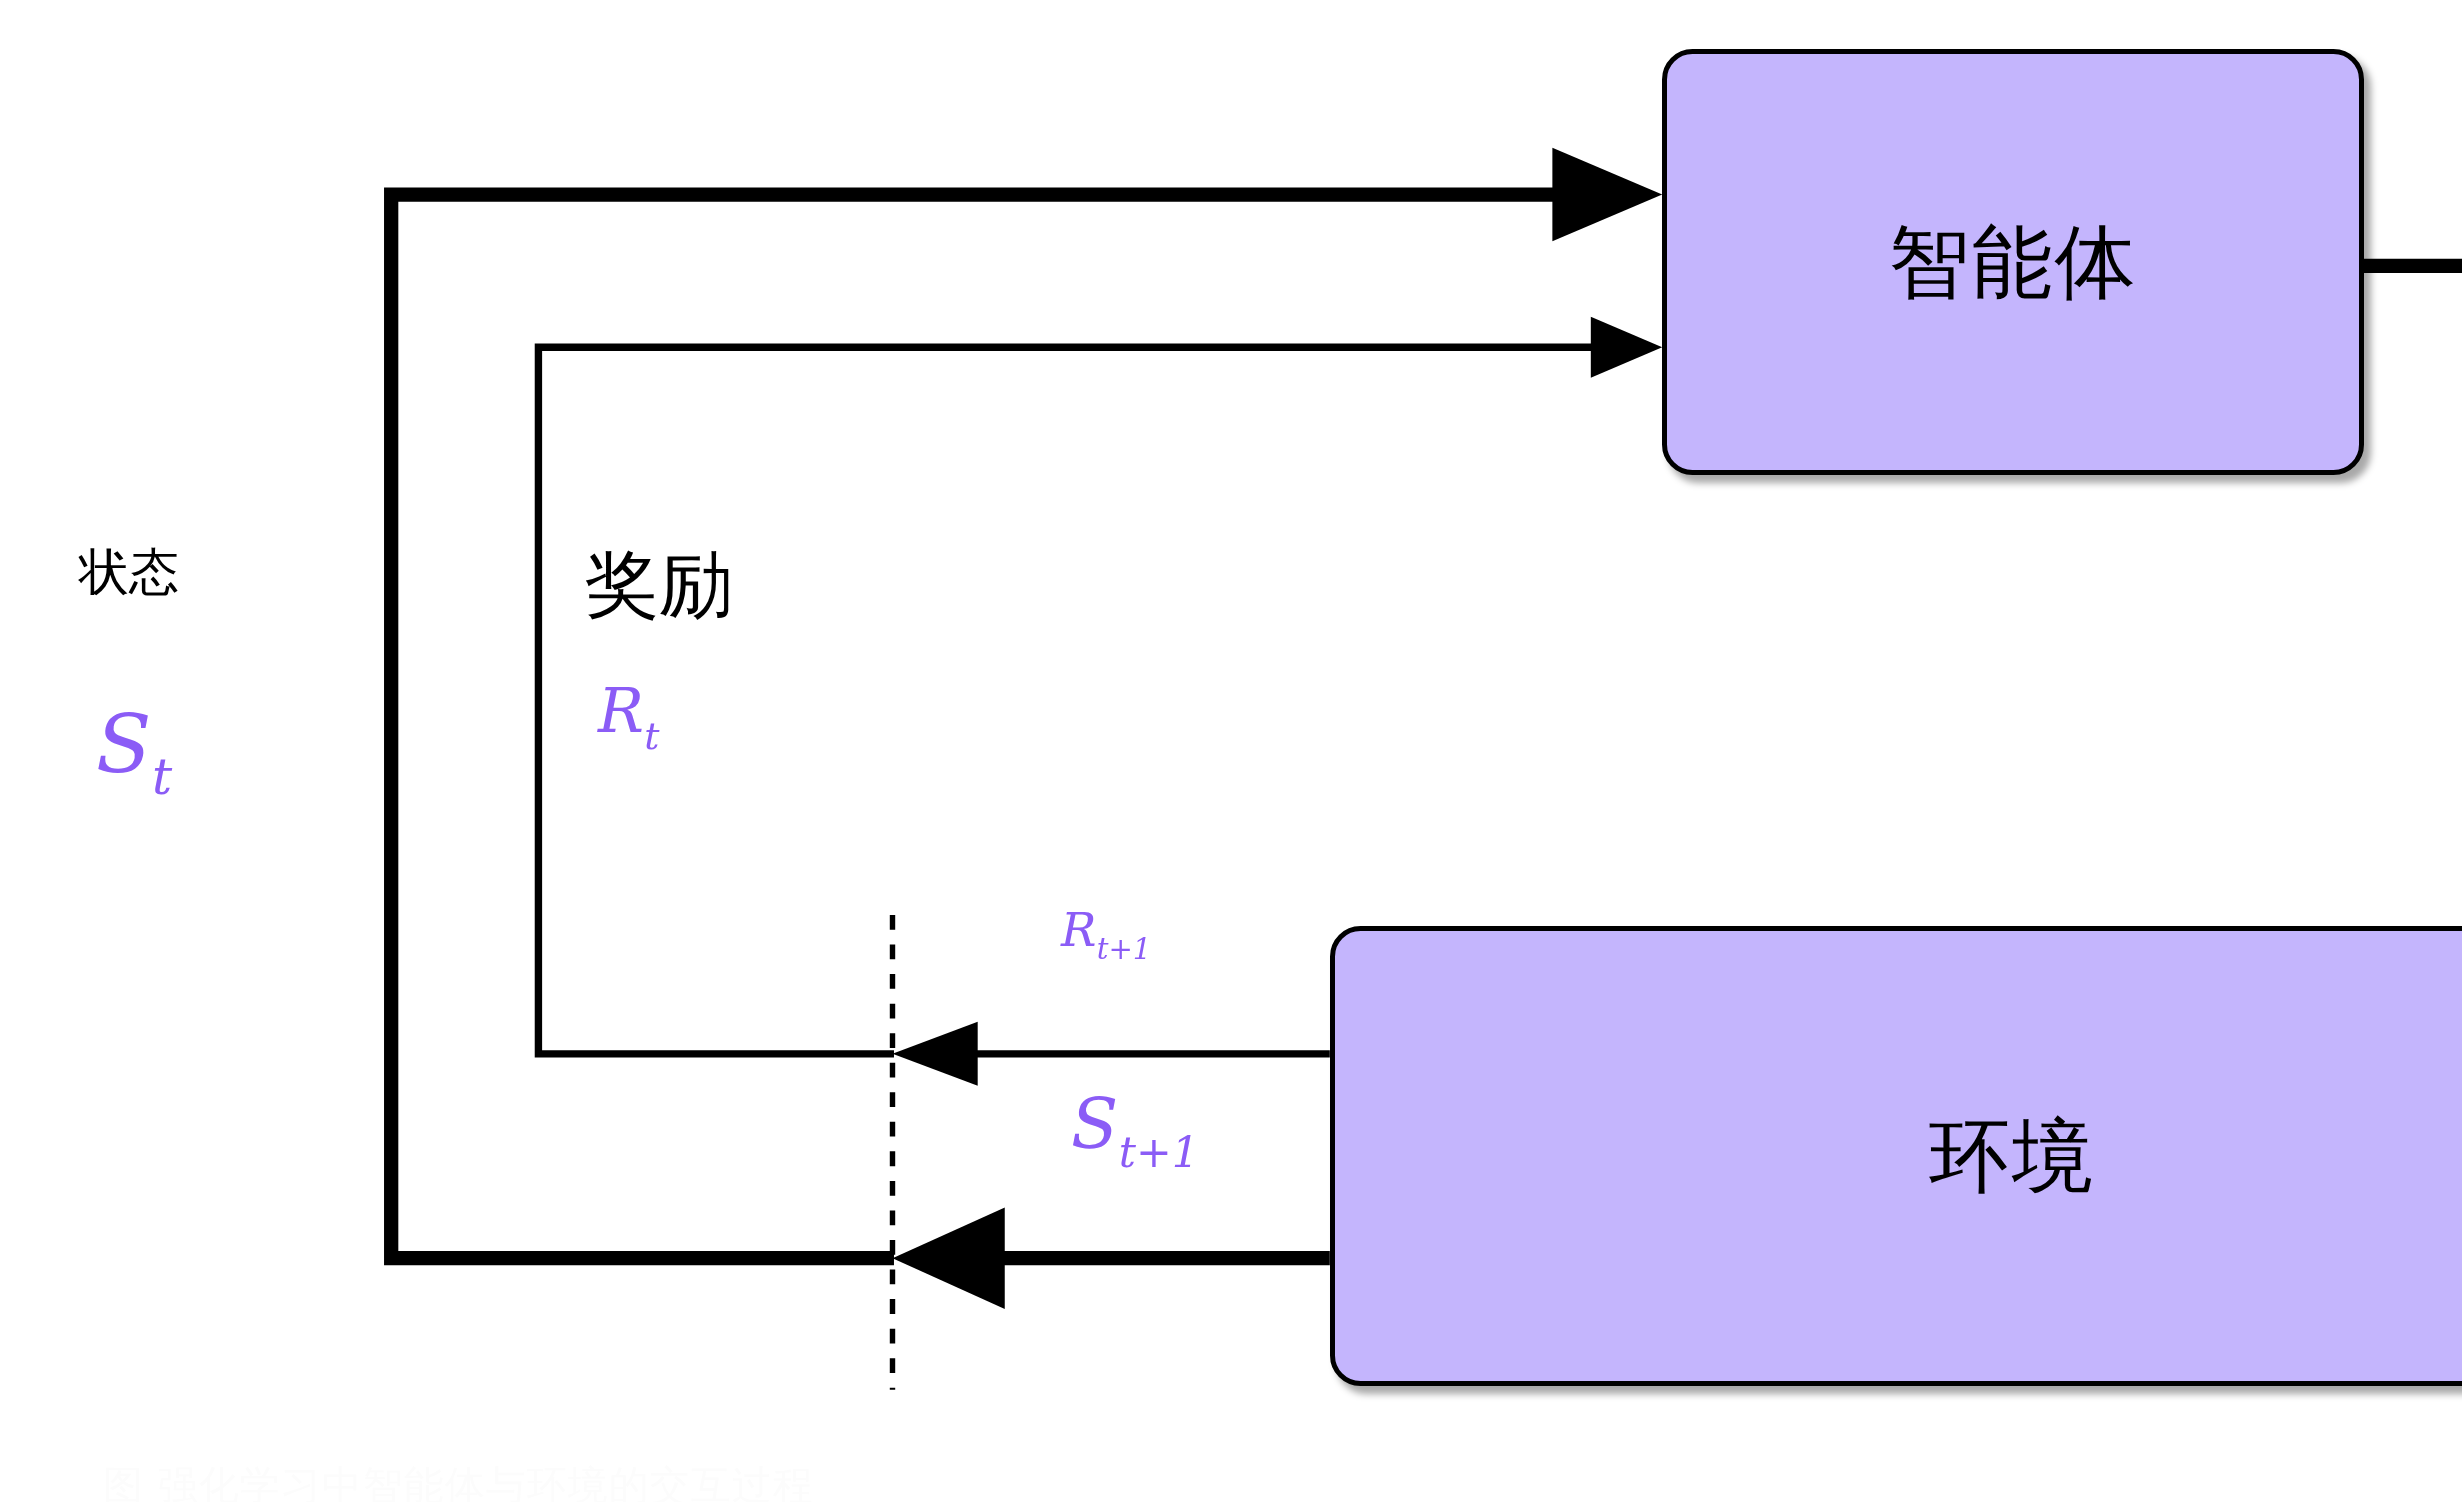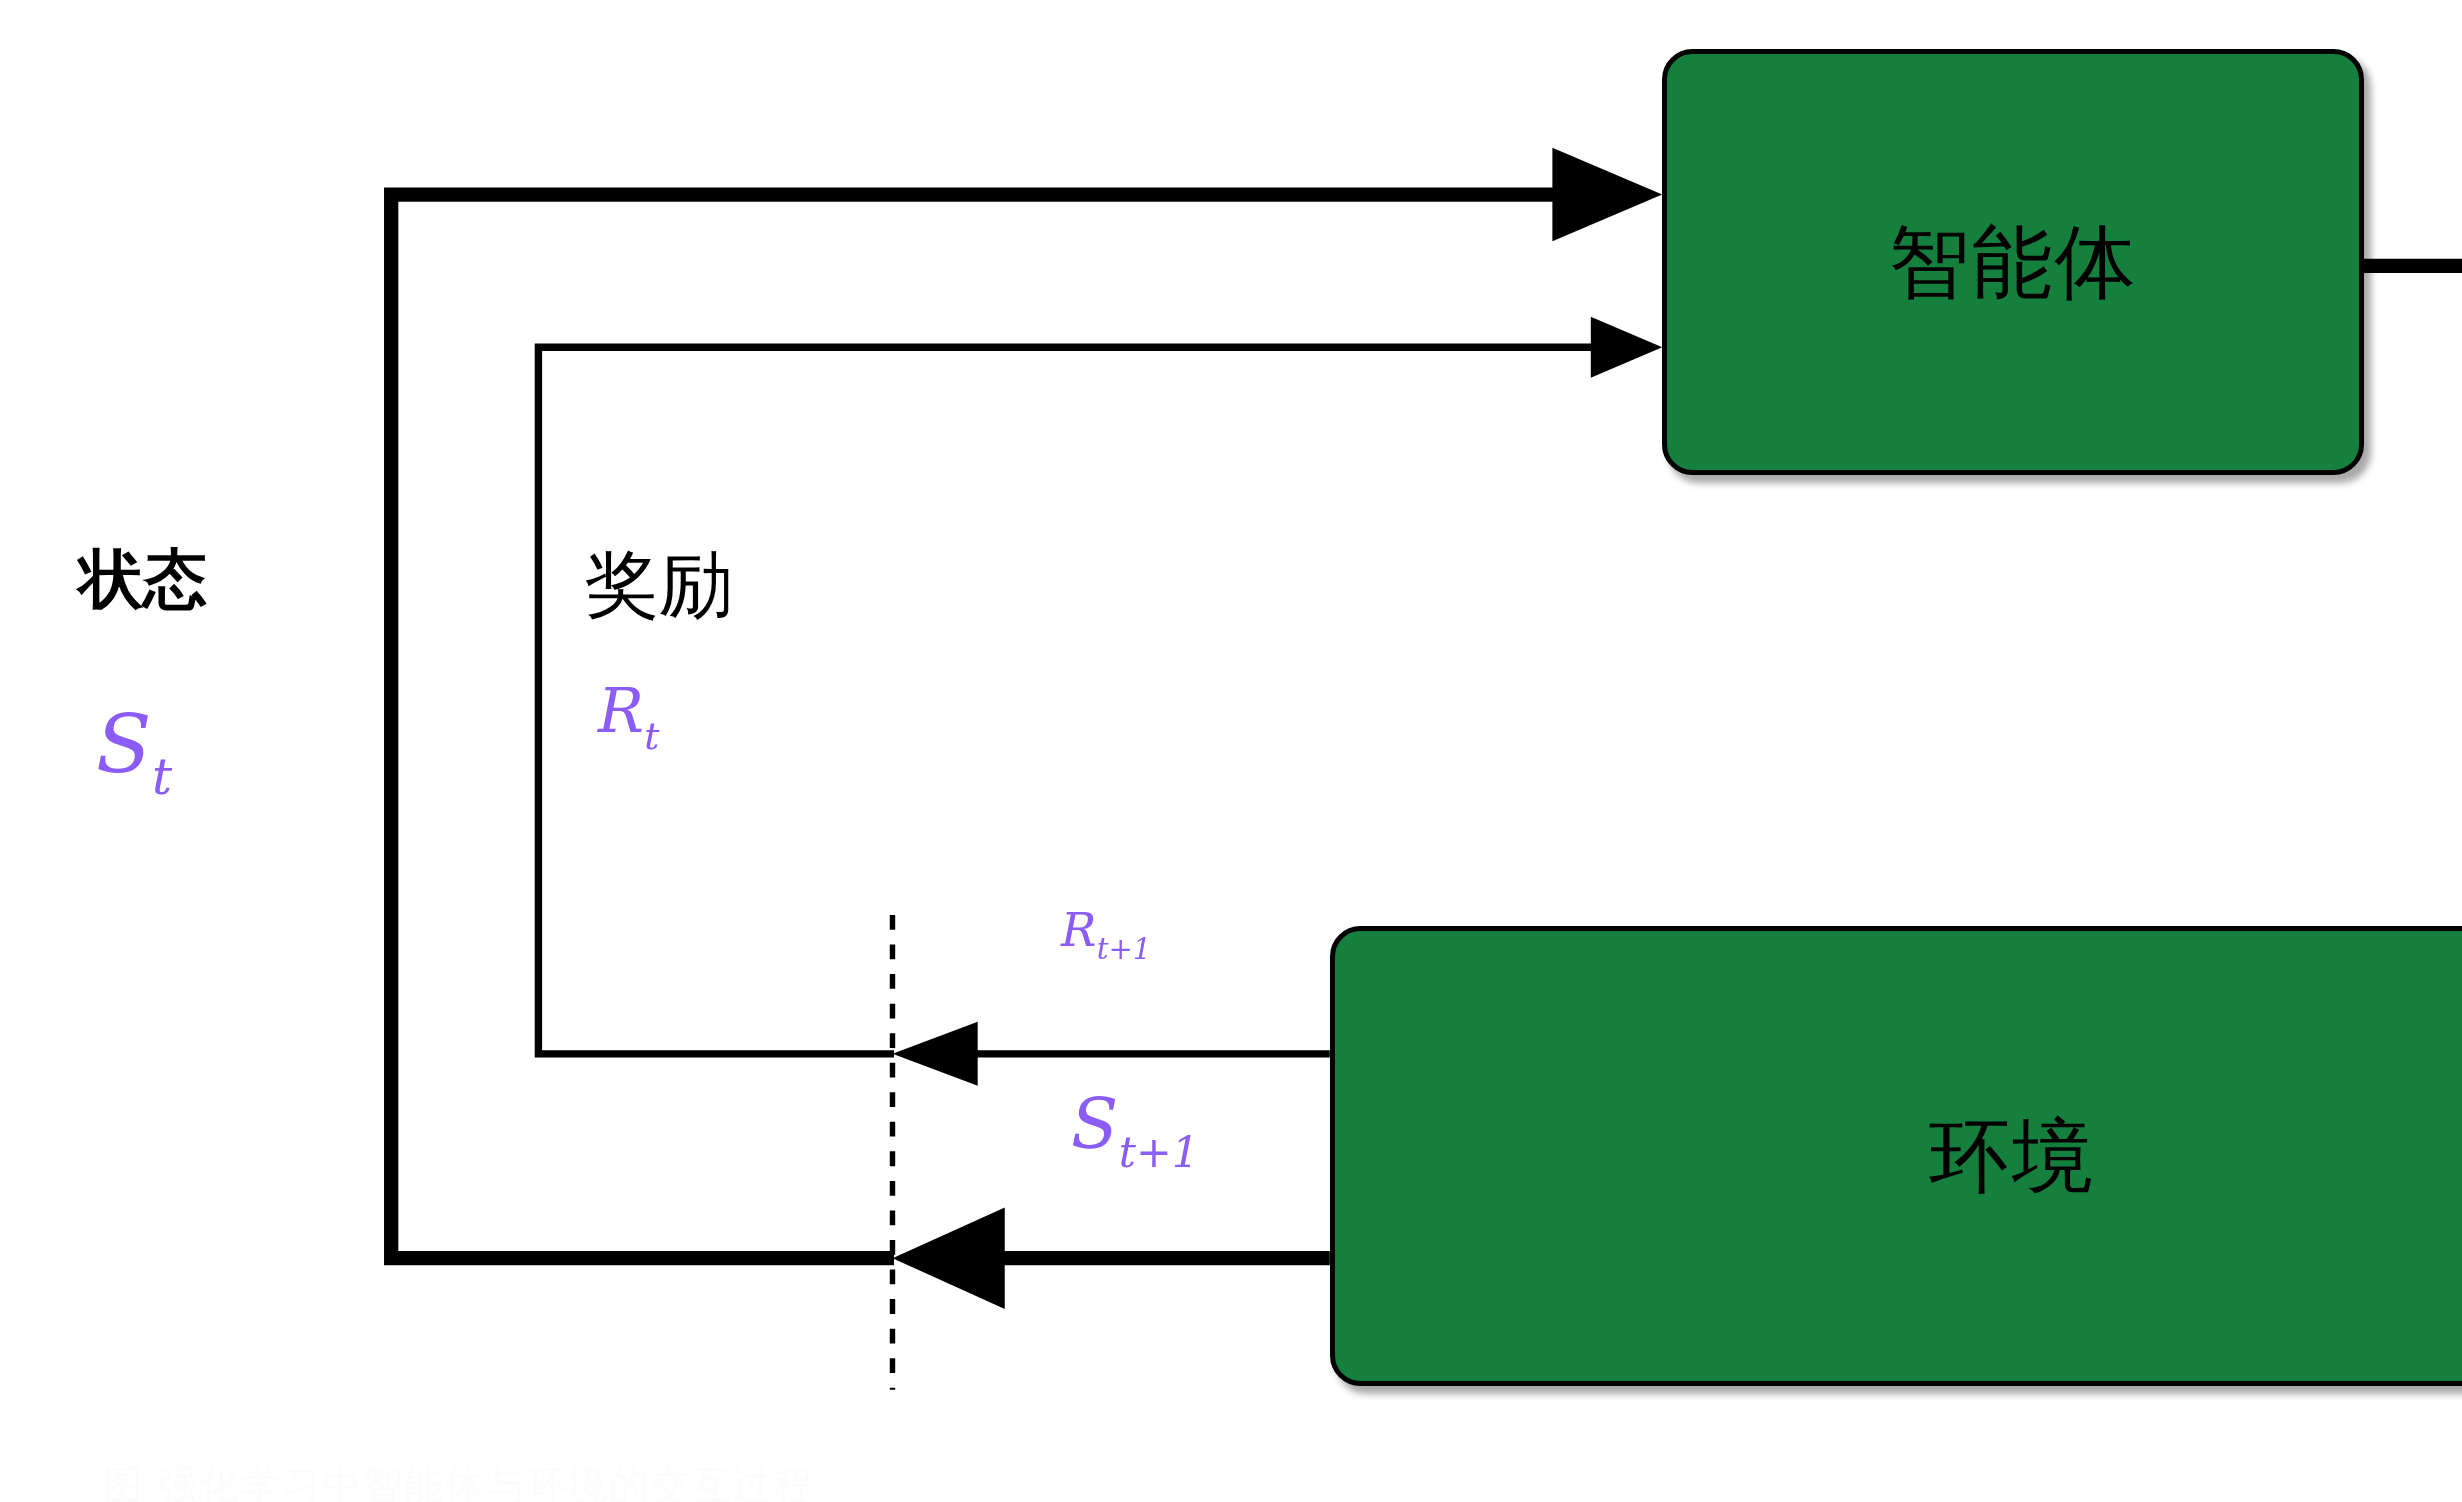--- a/index.html
+++ b/index.html
@@ -54,21 +54,21 @@
     font-size: 0.62em;
     vertical-align: sub;
     position: relative;
     top: 0.10em;
     left: 0.01em;
     font-style: italic;
   }
   
   .node-box {
     position: absolute;
-    background: #15803d;
+    background: #c4b5fd;
     border: 5.4px solid #000000;
     border-radius: 30.5px;
     box-sizing: border-box;
     box-shadow: 6.4px 7.9px 7.9px rgba(0,0,0,0.34);
     display: flex;
     align-items: center;
     justify-content: center;
   }
   #agent-box {
     left: 1662px;
@@ -84,21 +84,21 @@
   }
   .node-title {
     font-family: "DejaVu Sans", "Liberation Sans", sans-serif;
     font-size: 81px;
     color: #000000;
     letter-spacing: 2px;
     line-height: 1;
     user-select: none;
   }
   
-  #label-state-cn   { left: 79px;  top: 547px; font-size: 64px; font-weight: bold; }
+  #label-state-cn   { left: 79px;  top: 547px; font-size: 50px; }
   #label-state-sym  { left: 96px;  top: 704px; font-size: 81px; }
   #label-reward-cn  { left: 585px; top: 547px; font-size: 74px; }
   #label-reward-sym { left: 598px; top: 680px; font-size: 61px; }
   #label-reward-next { left: 1061px; top: 906px; font-size: 47px; }
   #label-state-next  { left: 1071px; top: 1066px; font-size: 69px; margin-top: 24px; }
   
   #bottom-caption {
     position: absolute;
     left: 103px;
     top: 1465px;

